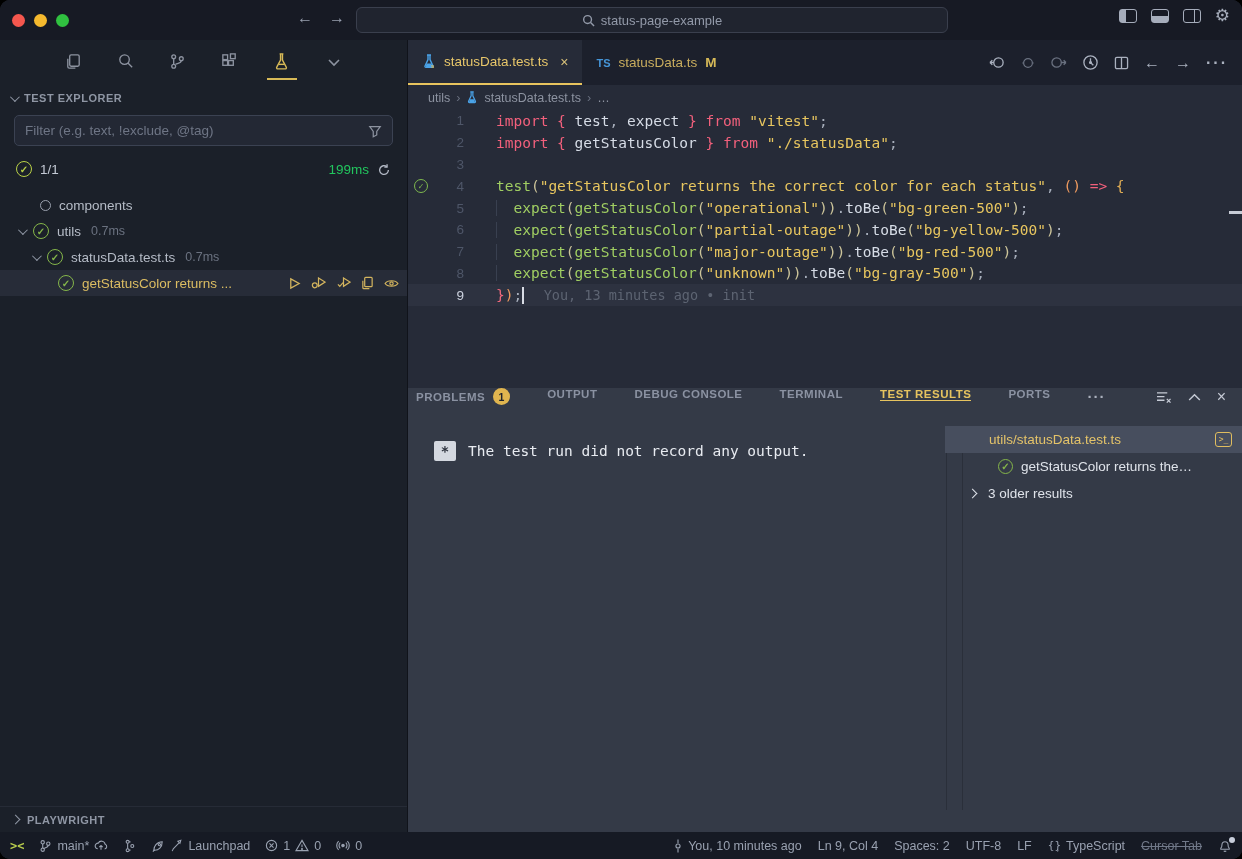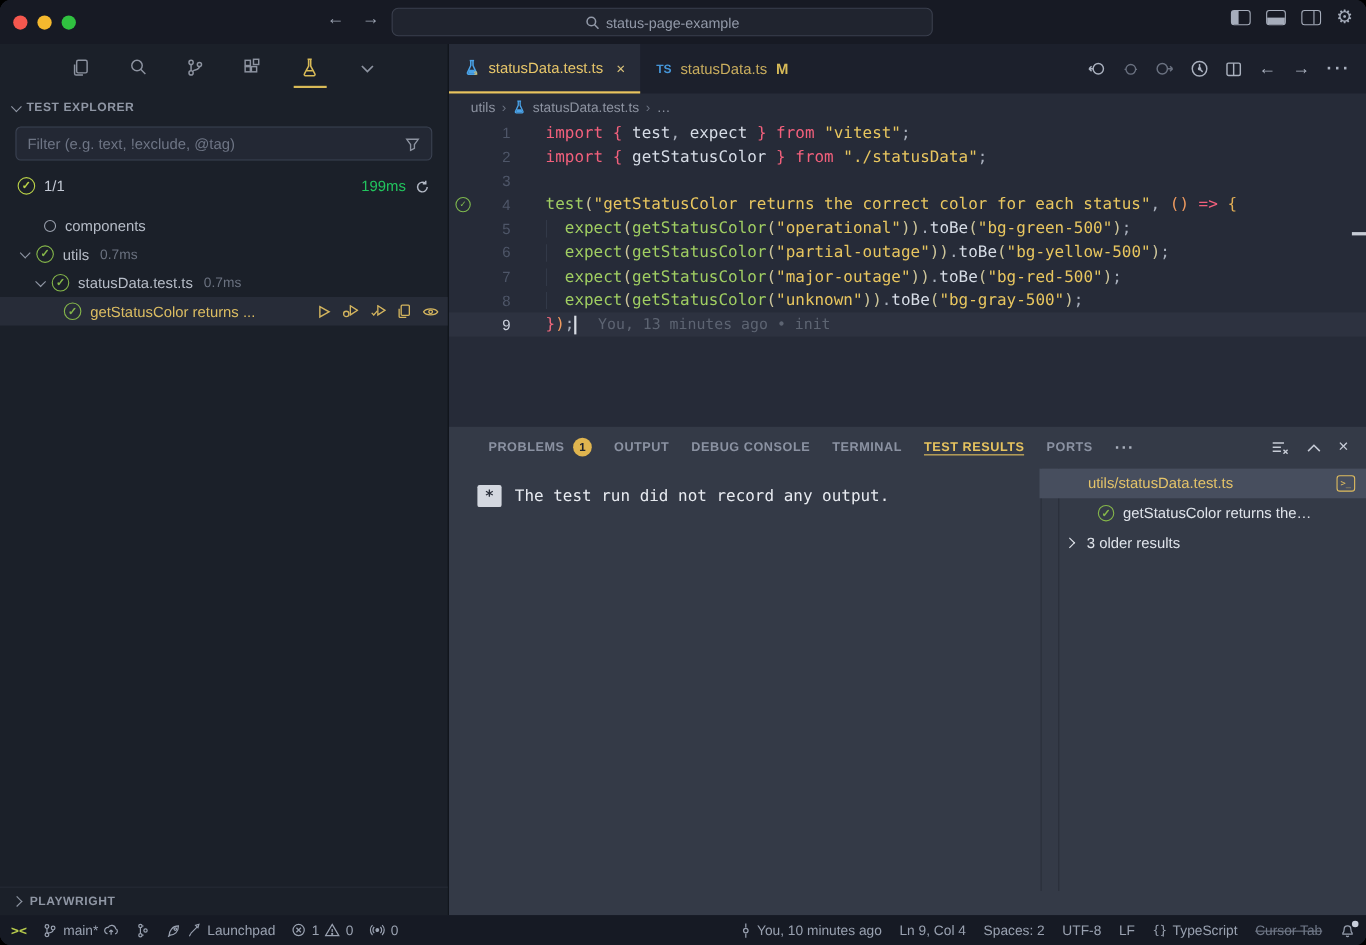--- a/index.html
+++ b/index.html
@@ -5,21 +5,21 @@
   * { margin:0; padding:0; box-sizing:border-box; }
   html,body { background:#000; }
   body { font-family:"Liberation Sans", sans-serif; }
   .window{position:relative;width:1242px;height:859px;background:#262b38;overflow:hidden;border-radius:10px;}
 
   
   .titlebar{position:absolute;top:0;left:0;width:1242px;height:40px;background:#171a24;}
   .traffic{position:absolute;top:14px;width:13px;height:13px;border-radius:50%;}
   .t-red{left:12px;background:#f5574e;} .t-yellow{left:34px;background:#f5b92e;} .t-green{left:56px;background:#30c140;}
   .nav-arrow{position:absolute;top:9px;font-size:16px;color:#9aa1b0;width:22px;text-align:center;}
-  .searchbox{position:absolute;left:356px;top:7px;width:492px;height:26px;background:#20242f;border:1px solid #3a3f4d;border-radius:6px;display:flex;align-items:center;justify-content:center;gap:6px;color:#939aa9;font-size:13px;}
+  .searchbox{position:absolute;left:356px;top:7px;width:592px;height:26px;background:#20242f;border:1px solid #3a3f4d;border-radius:6px;display:flex;align-items:center;justify-content:center;gap:6px;color:#939aa9;font-size:13px;}
   .tb-icons{position:absolute;right:12px;top:9px;display:flex;gap:14px;align-items:center;color:#a6adbb;}
   .lay{width:18px;height:14px;border:1.5px solid #a6adbb;border-radius:3px;position:relative;}
   .lay-left::before{content:"";position:absolute;left:0;top:0;bottom:0;width:6px;background:#a6adbb;}
   .lay-bottom::before{content:"";position:absolute;left:0;right:0;bottom:0;height:6px;background:#a6adbb;}
   .lay-right::before{content:"";position:absolute;right:0;top:0;bottom:0;width:5px;border-left:1.5px solid #a6adbb;}
   .gear{font-size:17px;line-height:14px;}
 
   
   .main{position:absolute;top:40px;left:0;right:0;bottom:27px;display:flex;}
 
@@ -71,21 +71,21 @@
   .gcheck{width:14px;height:14px;border-radius:50%;border:1.4px solid #7fb94e;color:#7fb94e;font-size:9px;display:flex;align-items:center;justify-content:center;}
   .tk-kw{color:#f2607c;} .tk-txt{color:#d6dce6;} .tk-str{color:#e8c65f;} .tk-fn{color:#a0ce62;}
   .tk-pun{color:#a8afbc;} .tk-par{color:#ccc49a;} .tk-orn{color:#ee9a5f;} .tk-brc{color:#e2ae55;} .tk-cls{color:#f0697c;}
   .tk-ind{box-shadow:inset 1px 0 0 #394050;}
   .cursor{display:inline-block;width:1.5px;height:17px;background:#d8dce4;vertical-align:middle;}
   .blame{color:#5d6472;margin-left:20px;font-size:13.5px;}
   .ruler-dash{position:absolute;right:0;top:101px;width:13px;height:3px;background:#c7ccd6;}
 
   
   .panel{height:444px;background:#343a47;flex:none;display:flex;flex-direction:column;}
-  .panel-tabs{height:38px;display:flex;align-items:center;gap:20px;padding-left:36px;flex:none;}
+  .panel-tabs{height:38px;display:flex;align-items:flex-start;gap:37px;padding-left:8px;flex:none;}
   .ptab{display:flex;align-items:center;gap:8px;font-size:11.5px;font-weight:bold;letter-spacing:.5px;color:#8b92a2;border-bottom:1.5px solid transparent;}
   .ptab.active{color:#e6c35f;border-bottom-color:#e6c35f;}
   .pbadge{width:17px;height:17px;border-radius:50%;background:#e0b54f;color:#20242e;font-size:10.5px;display:flex;align-items:center;justify-content:center;}
   .ptab-more{display:flex;align-items:center;color:#aab0bd;font-size:15px;font-weight:bold;letter-spacing:1px;}
   .panel-actions{margin-left:auto;display:flex;align-items:center;gap:16px;padding-right:16px;color:#c6cbd6;font-size:14px;}
   .panel-body{position:relative;flex:1;}
   .output-line{position:absolute;left:26px;top:15px;display:flex;align-items:center;gap:12px;}
   .star-box{width:22px;height:20px;background:#d4d8e0;border-radius:2px;color:#2b303c;font-weight:bold;display:flex;align-items:center;justify-content:center;font-size:14px;font-family:"DejaVu Sans Mono",monospace;}
   .output-msg{font-family:"DejaVu Sans Mono",monospace;font-size:14.5px;color:#e8ebf1;}
   .vsep{position:absolute;left:538px;top:0;bottom:22px;width:17px;border-left:1px solid #2a2f3a;border-right:1px solid #2a2f3a;}

